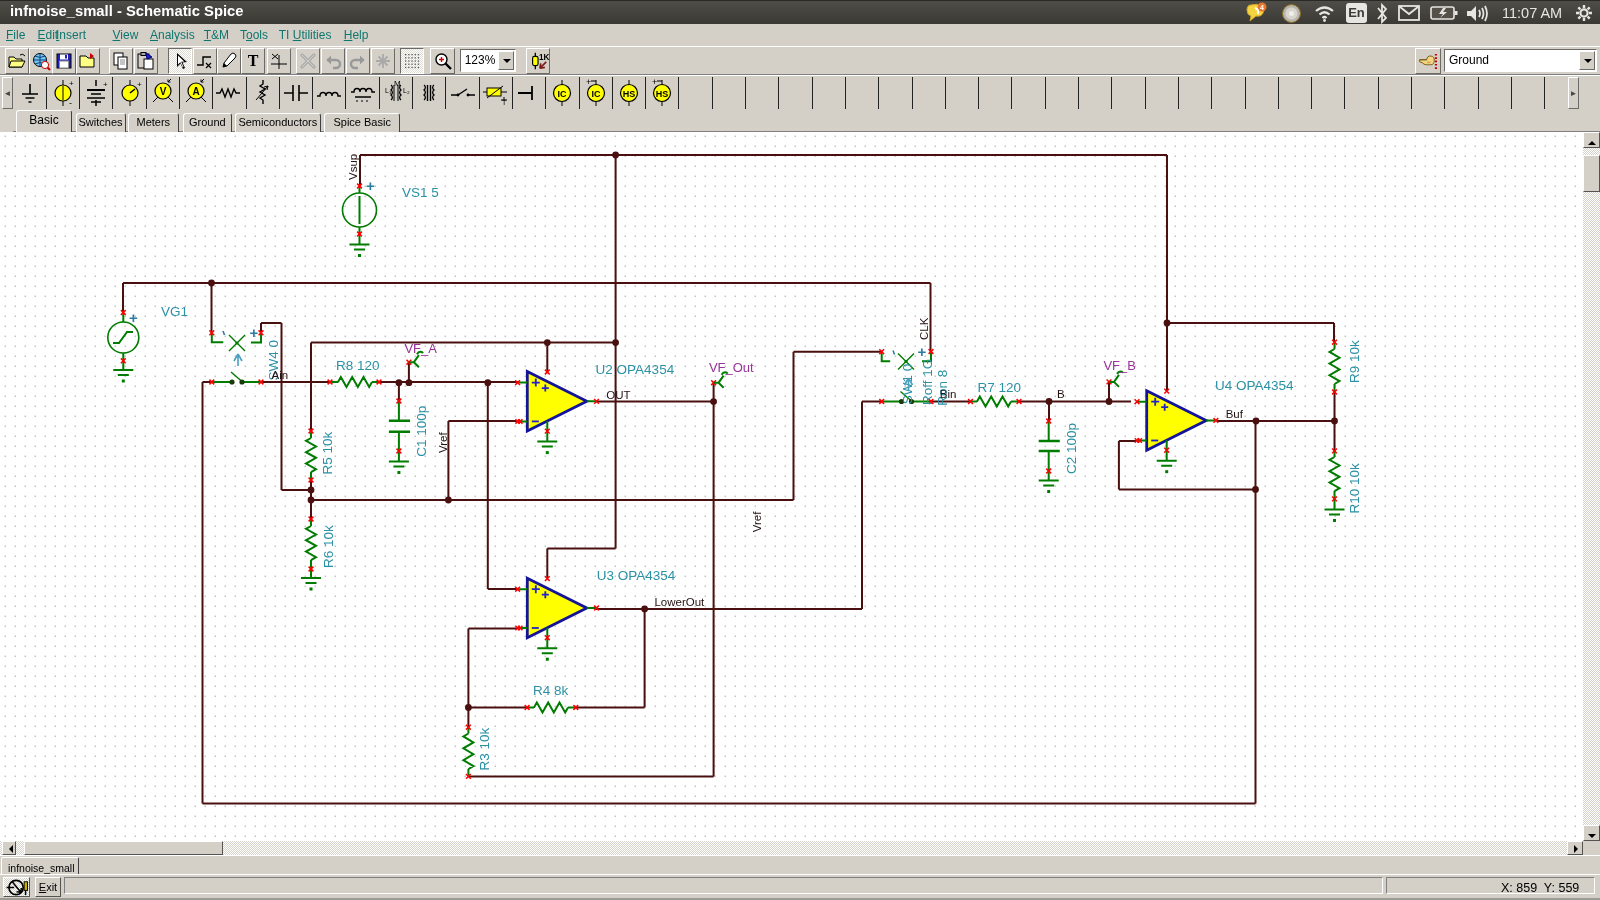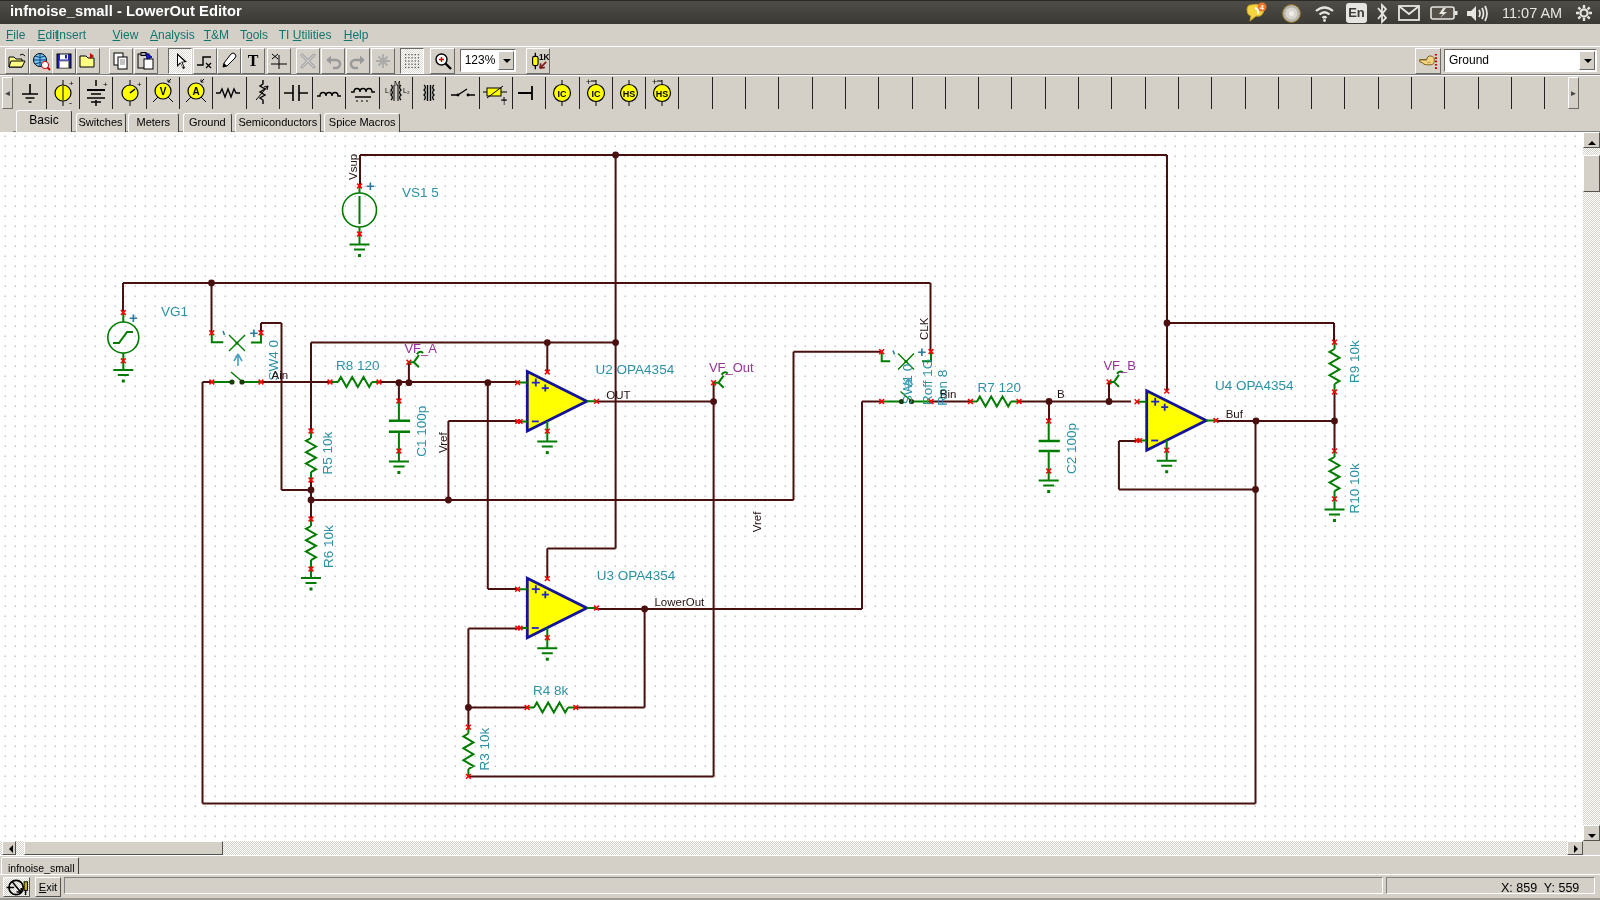--- a/index.html
+++ b/index.html
@@ -57,21 +57,21 @@
 .dtab { position:absolute; left:1px; top:1px; width:78px; height:18px; background:#d4d0c8;
   border:1px solid #404040; border-bottom:none; border-top-color:#fff; border-left-color:#fff;
   border-radius:2px 2px 0 0; font-size:10.5px; padding:4px 0 0 6px; }
 #statusbar { position:absolute; left:0; top:874px; width:1600px; height:24px; background:#d4d0c8; border-top:1px solid #fff;}
 .sbn { position:absolute; top:2px; height:20px; background:#d4d0c8; border:1px solid; border-color:#fff #55534f #55534f #fff; font-size:12px; }
 .spanel { position:absolute; top:2px; height:17px; border:1px solid; border-color:#808080 #fff #fff #808080; }
 #bedge { position:absolute; left:0; top:898px; width:1600px; height:2px; background:#9c9a94; }
 </style></head>
 <body>
 <div id="titlebar">
-    <div class="t">infnoise_small - LowerOut Editor</div>
+    <div class="t">infnoise_small - Schematic Spice</div>
 <div class="ti" style="left:1245px;top:1px;width:30px;height:22px">
  <svg viewBox="0 0 30 22">
         <path d="M6 3 Q2 3 2 8 Q2 13 6 14 L5 19 L11 14 Q16 15 18 11 Q20 6 16 4 Q12 1 6 3 Z" fill="#f5d53f" stroke="#caa52e"></path>
         <circle cx="17" cy="5" r="4.5" fill="#e8762c"></circle>
         <text x="17" y="8" font-size="7" text-anchor="middle" fill="#fff" font-weight="bold">4</text>
         <path d="M10 6 q4 1 3 6" stroke="#fff" stroke-width="2" fill="none"></path>
       </svg></div>
 <div class="ti" style="left:1281px;top:2px;width:21px;height:21px">
  <svg viewBox="0 0 21 21">
         <circle cx="10.5" cy="10.5" r="9" fill="#b8b5ae" stroke="#8c6d1f"></circle>
@@ -455,21 +455,21 @@
     <div class="cc" style="left:1478.7px"></div>
     <div class="cc" style="left:1512.0px"></div>
     <div class="chev" style="left:1568px">►</div>
   </div>
 <div id="tabrow">
     <div class="tab active" style="left:3px;width:56px">Basic</div>
     <div class="tab" style="left:62.5px;width:50px">Switches</div>
     <div class="tab" style="left:115px;width:50.6px">Meters</div>
     <div class="tab" style="left:170px;width:48.75px">Ground</div>
     <div class="tab" style="left:221.9px;width:85.9px">Semiconductors</div>
-    <div class="tab" style="left:310.9px;width:76.6px">Spice Macros</div>
+    <div class="tab" style="left:310.9px;width:76.6px">Spice Basic</div>
   </div>
 <div id="canvas">
 <svg width="1583" height="709" viewBox="0 132 1583 709">
 <defs>
         <pattern id="gd" x="0" y="0" width="10" height="10" patternUnits="userSpaceOnUse">
           <rect x="4.6" y="5.6" width="1.25" height="1.25" fill="#a9a9a9"></rect>
         </pattern>
       </defs>
 <rect x="0" y="132" width="1583" height="709" fill="url(#gd)"></rect>
 <path d="M 360 155 L 1167 155 M 360 155 L 360 186 M 1167 155 L 1167 391 M 1167 323 L 1334 323 M 1334 323 L 1334 342 M 123 283 L 930.5 283 M 123 283 L 123 312.5 M 930.5 283 L 930.5 351.5 M 211.5 283 L 211.5 333 M 261 332.8 L 261 323 M 261 323 L 281.5 323 M 281.5 323 L 281.5 490 M 281.5 490 L 311 490 M 202.5 382 L 211.8 382 M 202.5 382 L 202.5 803.5 M 202.5 803.5 L 1255.5 803.5 M 1255.5 803.5 L 1255.5 421 M 261 382 L 330 382 M 311 342.6 L 615.6 342.6 M 311 342.6 L 311 431 M 615.6 155 L 615.6 548.4 M 547.3 548.4 L 615.6 548.4 M 547.3 548.4 L 547.3 578 M 547.3 342.6 L 547.3 371.6 M 379 382 L 518 382 M 398.9 382.7 L 398.9 401 M 408.9 382.7 L 408.9 362.2 M 487.8 382.7 L 487.8 588.9 M 487.8 588.9 L 517 588.9 M 448.4 421 L 517 421 M 448.4 421 L 448.4 500 M 311 500 L 793.5 500 M 793.5 500 L 793.5 351.7 M 793.5 351.7 L 881.7 351.7 M 311 480 L 311 519 M 595.6 401.6 L 713.6 401.6 M 713.6 401.6 L 713.6 382.7 M 713.6 401.6 L 713.6 776.4 M 468.4 776.4 L 713.6 776.4 M 468.4 628.4 L 517 628.4 M 468.4 628.4 L 468.4 727.2 M 468.4 707.5 L 527.1 707.5 M 575.8 707.5 L 644.6 707.5 M 644.6 608.9 L 644.6 707.5 M 595.6 608.9 L 862 608.9 M 862 608.9 L 862 401.5 M 862 401.5 L 881.7 401.5 M 931 401.5 L 970.5 401.5 M 1019 401.5 L 1131 401.5 M 1049 401.5 L 1049 421 M 1109 401.5 L 1109 381.9 M 1118.9 441 L 1136 441 M 1118.9 441 L 1118.9 489.5 M 1118.9 489.5 L 1255.5 489.5 M 1217 421 L 1334.5 421 M 1334.5 392 L 1334.5 421 M 1334.5 421 L 1334.5 450.9 " class="w"></path>

